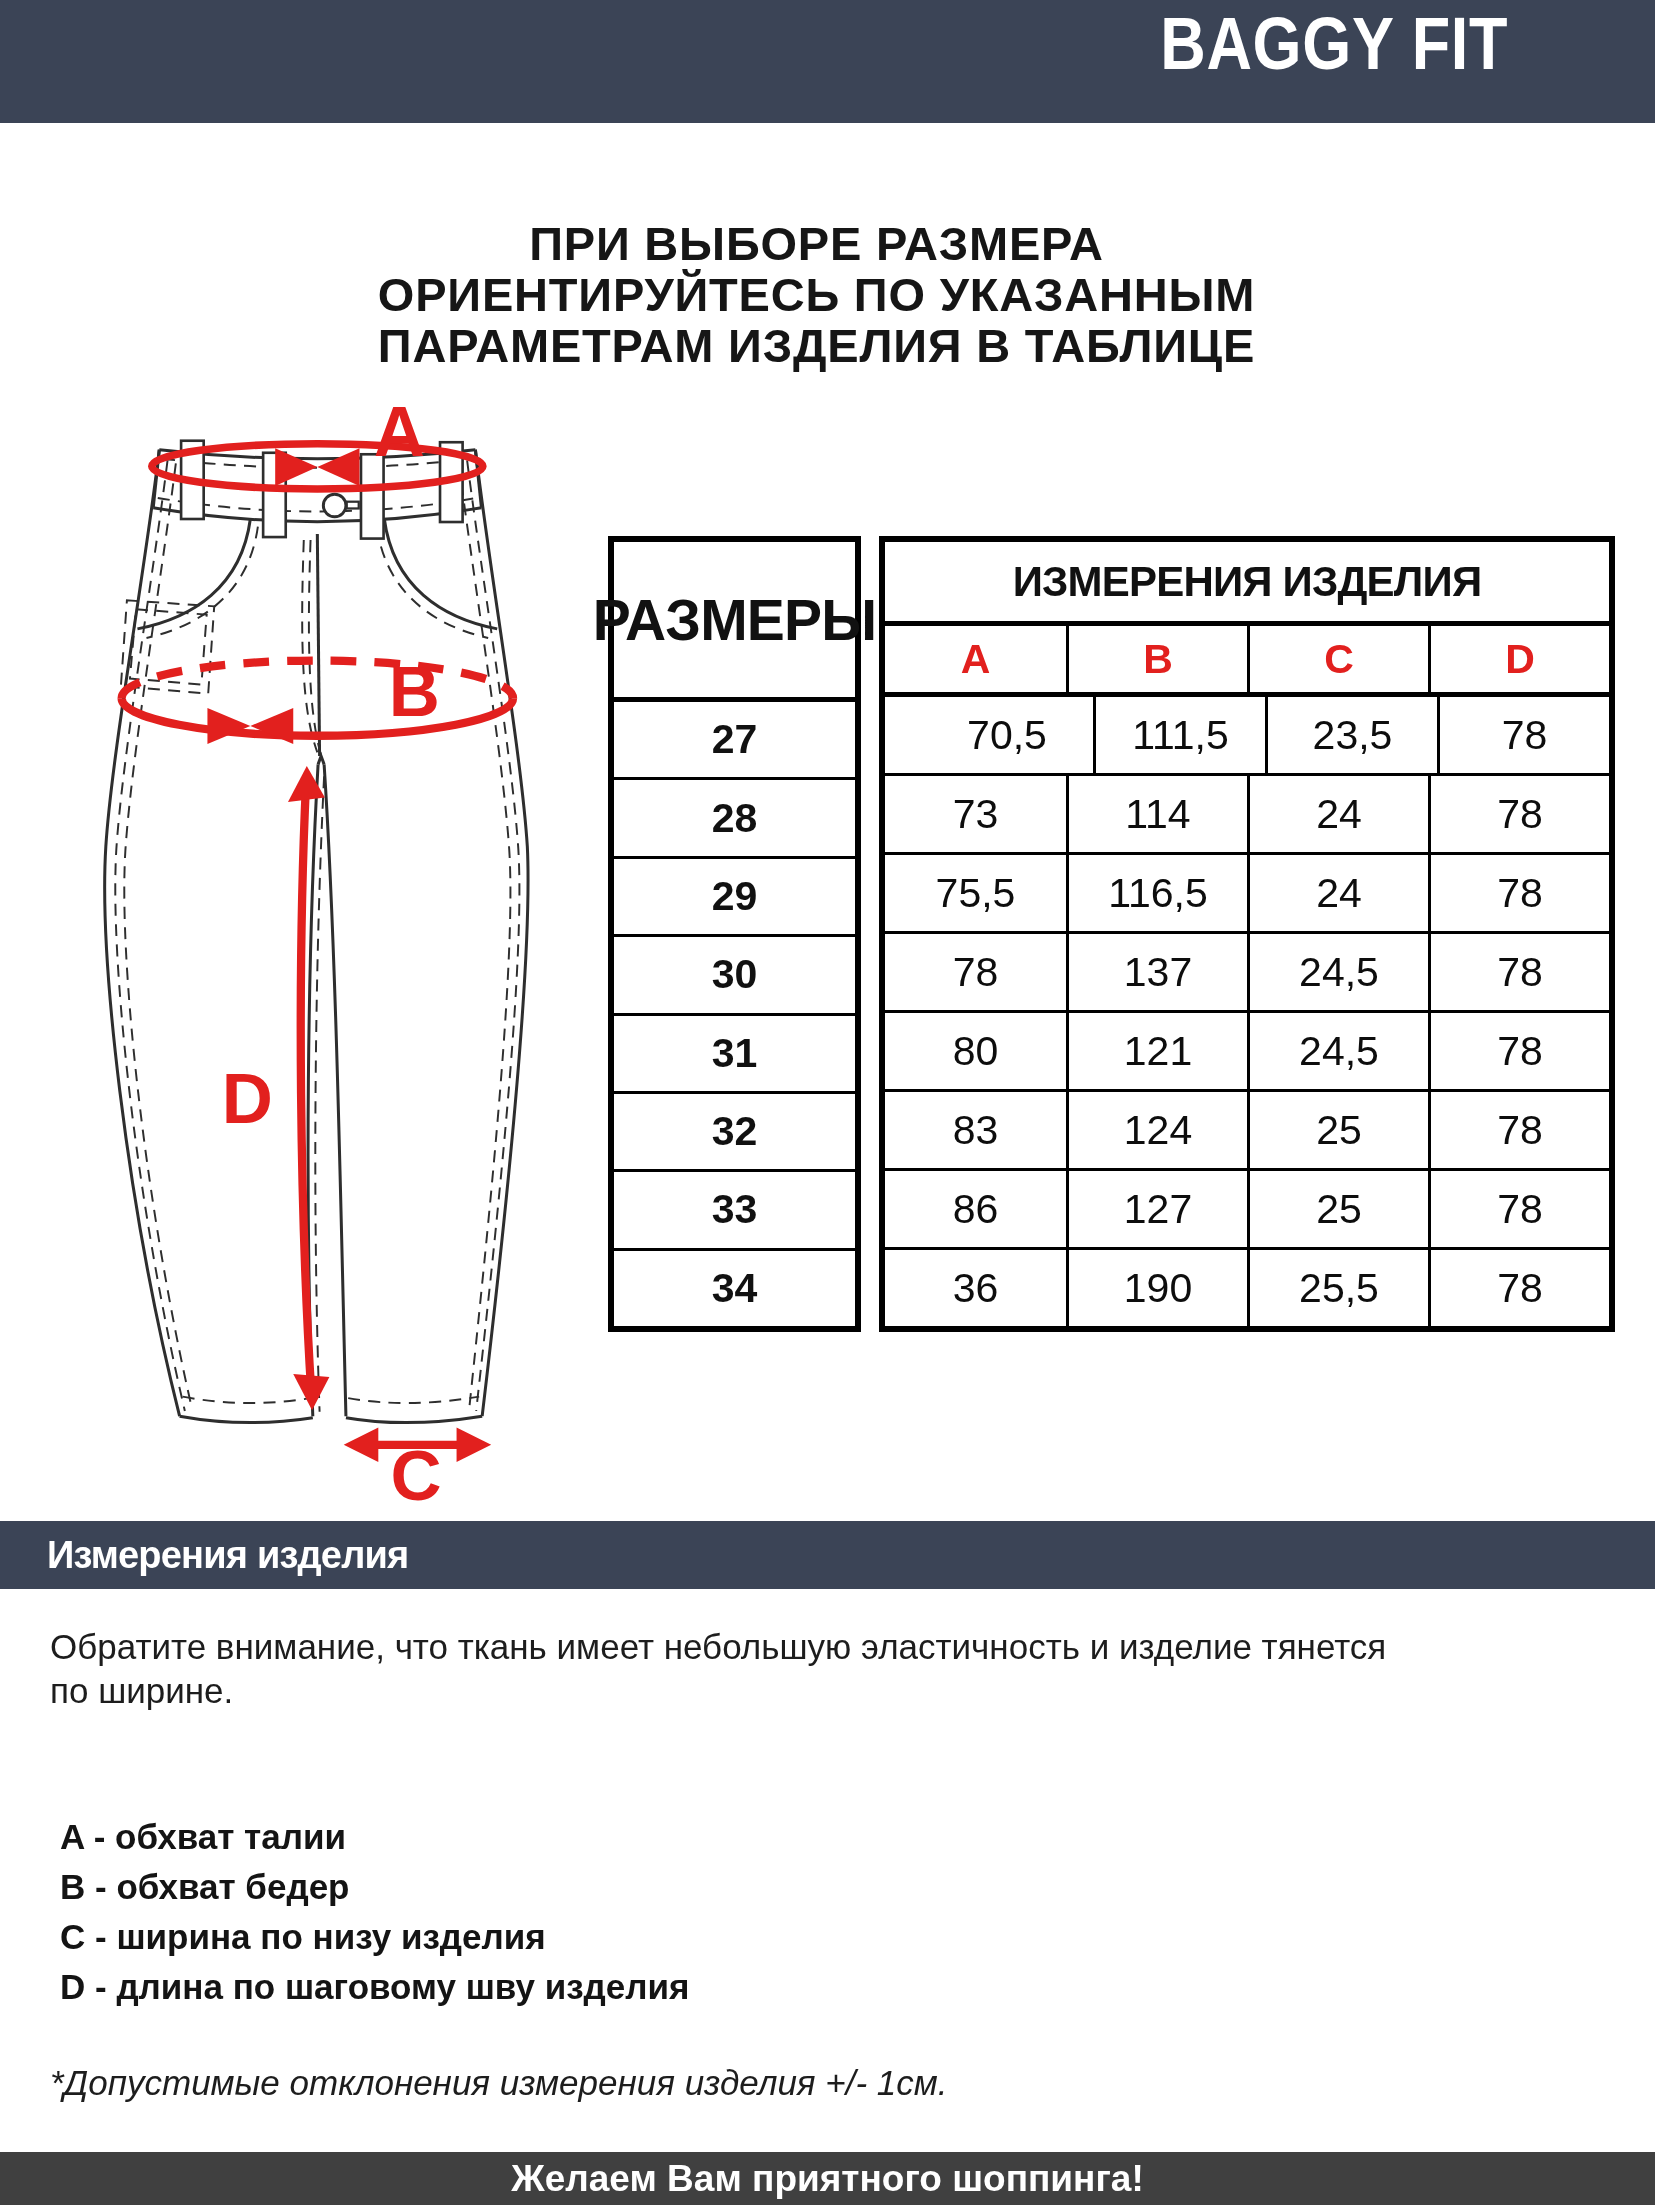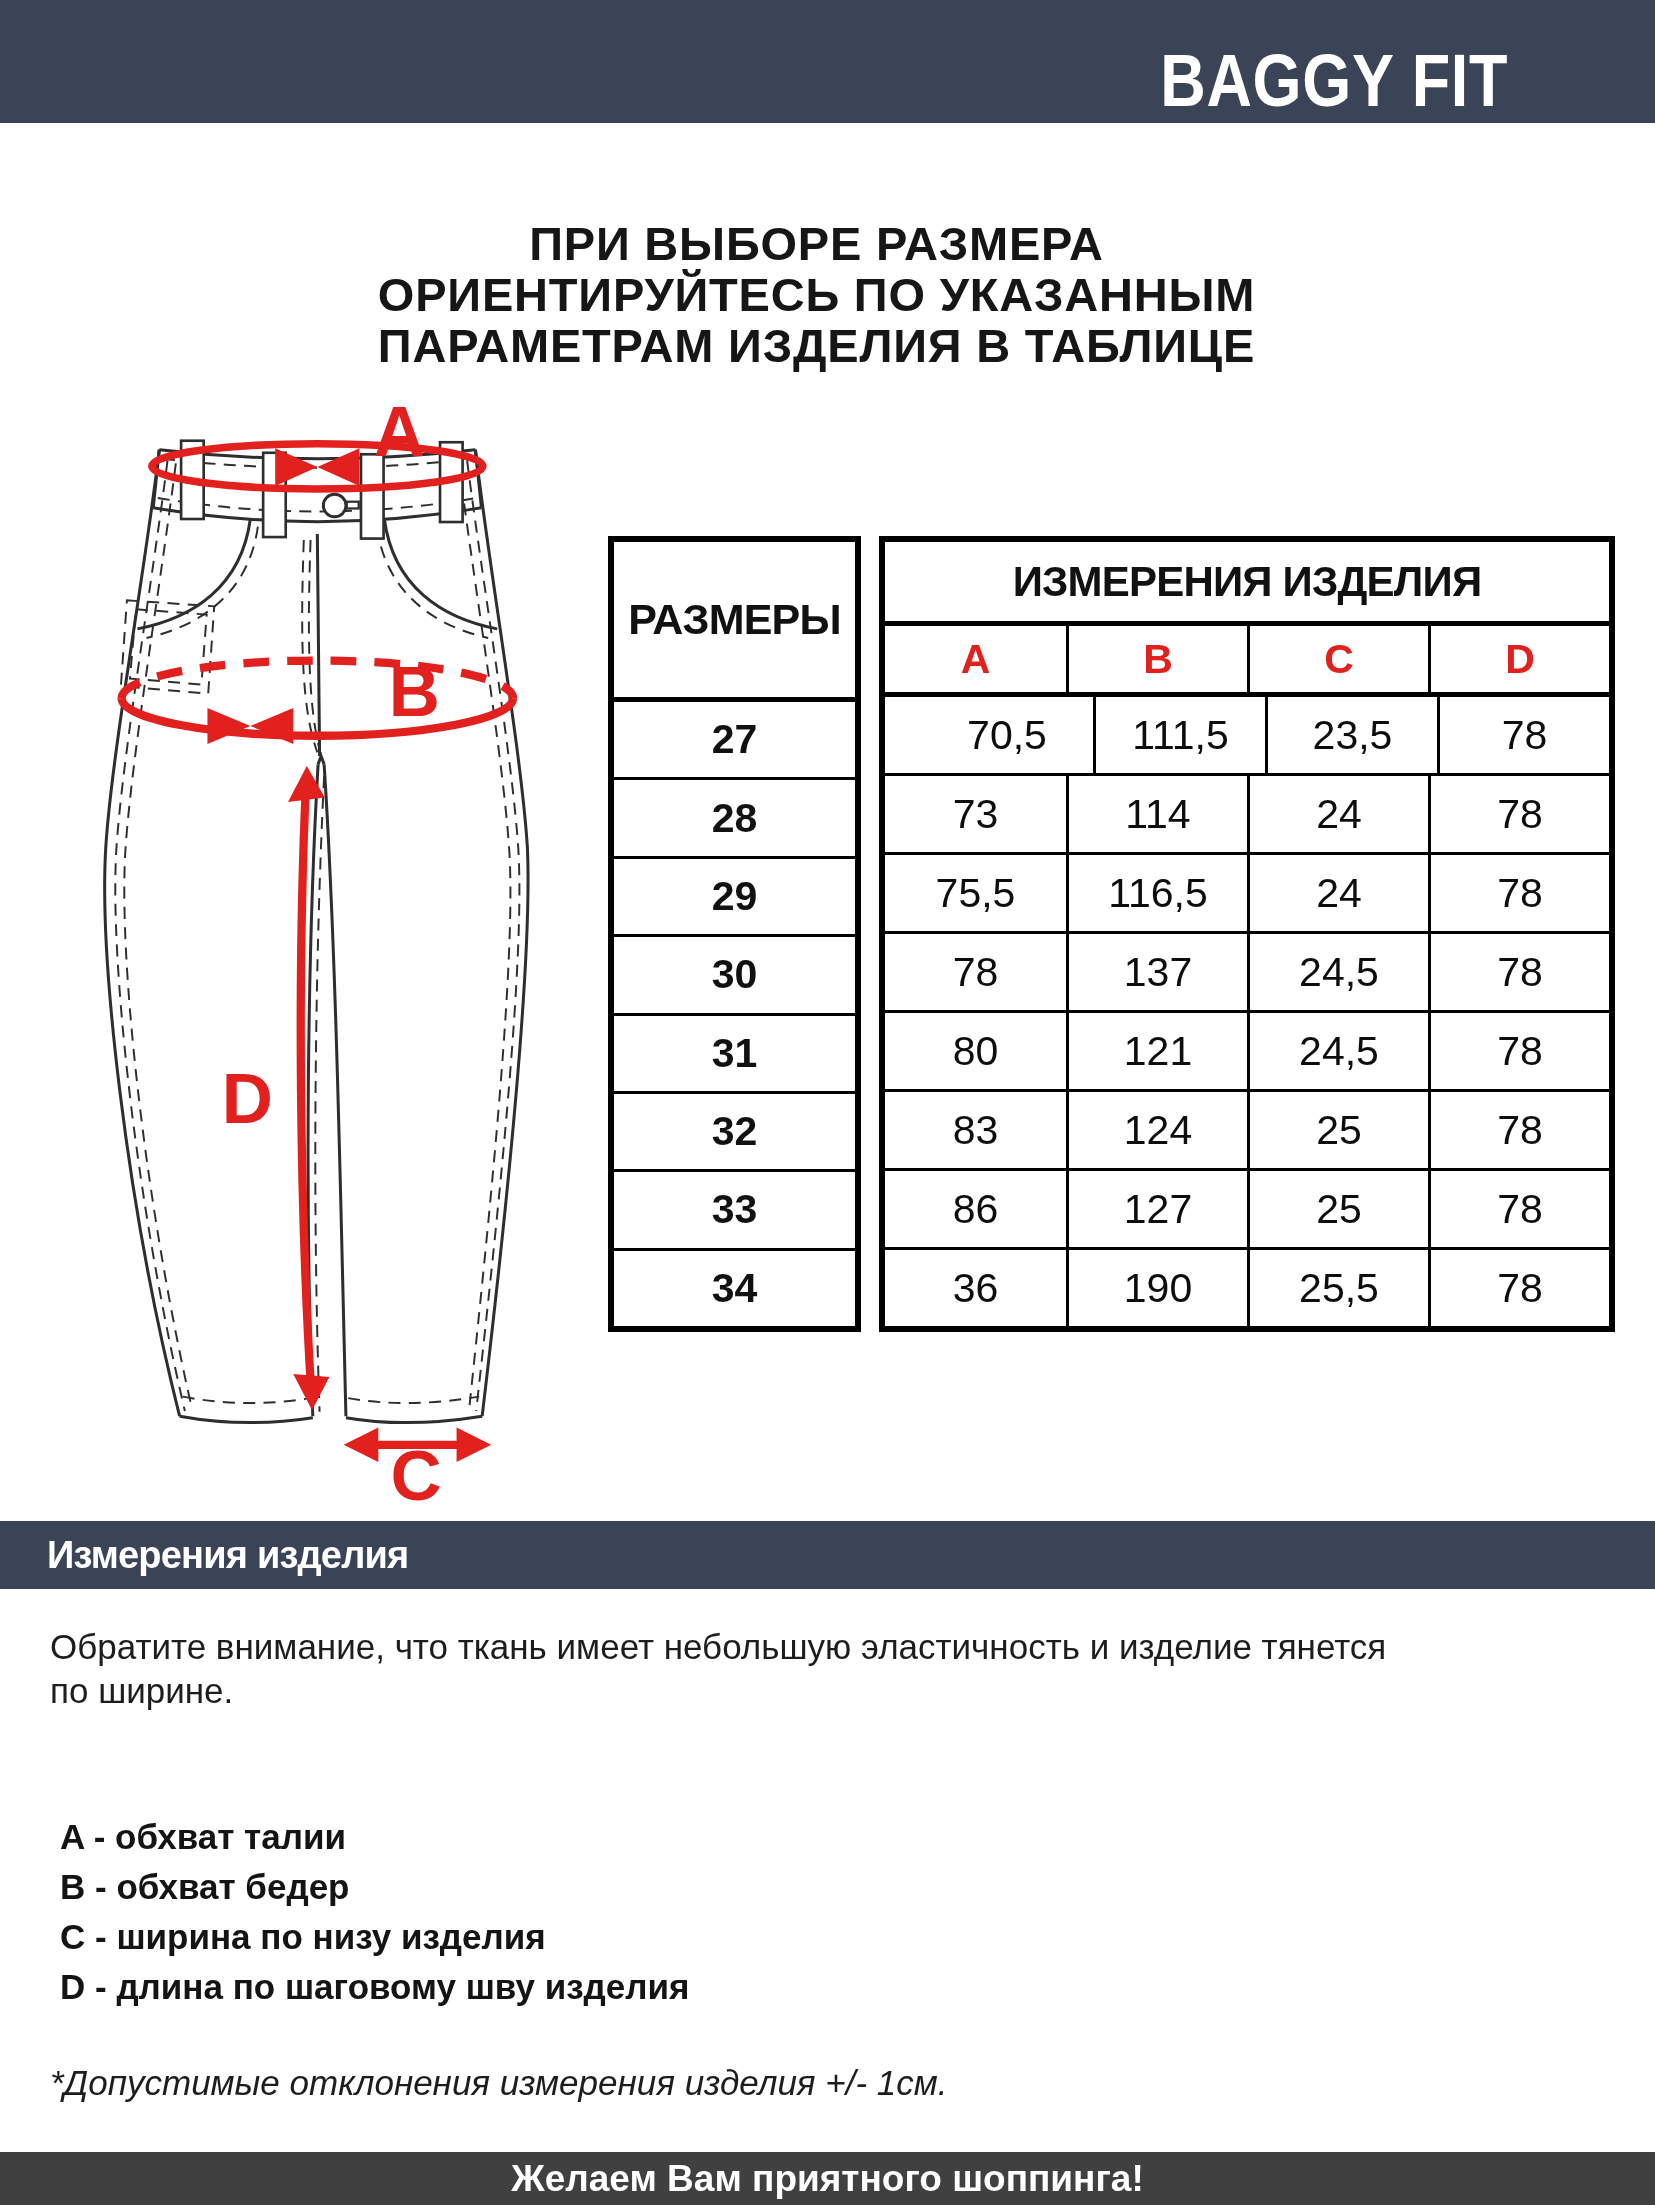--- a/index.html
+++ b/index.html
@@ -9,21 +9,21 @@
     height:2205px;
     background:#ffffff;
     overflow:hidden;
     font-family:"Liberation Sans","DejaVu Sans",sans-serif;
     color:#111111;
   }
   
   .topbar{
     position:absolute;left:0;top:0;width:1655px;height:123px;
     background:#3b4456;
-    display:flex;align-items:flex-end;justify-content:flex-end;
+    display:flex;align-items:flex-start;justify-content:flex-end;
   }
   .brand{
     color:#ffffff;font-weight:bold;font-size:75px;letter-spacing:0.8px;
     padding-right:175px;
     transform:scaleX(0.84);transform-origin:right center;
     white-space:nowrap;
   }
   
   .intro{
     position:absolute;left:0;top:218px;width:1633px;
@@ -37,21 +37,21 @@
   .fig-label{font-family:"Liberation Sans","DejaVu Sans",sans-serif;font-weight:bold;font-size:94px;}
   
   .sizes-box{
     position:absolute;left:608px;top:536px;width:253px;height:796px;
     border:6px solid #000;box-sizing:border-box;
     display:flex;flex-direction:column;background:#fff;
   }
   .sz-head{
     height:160px;border-bottom:5.3px solid #000;box-sizing:border-box;
     display:flex;align-items:center;justify-content:center;
-    font-weight:bold;font-size:43px;letter-spacing:-0.8px;
+    font-weight:bold;font-size:57px;letter-spacing:-0.8px;
   }
   .sz-row{
     flex:1;border-top:3px solid #000;box-sizing:border-box;
     display:flex;align-items:center;justify-content:center;
     font-weight:bold;font-size:41px;
   }
   .sz-row.first{border-top:none;}
   
   .mtable{
     position:absolute;left:879px;top:536px;width:736px;height:796px;

